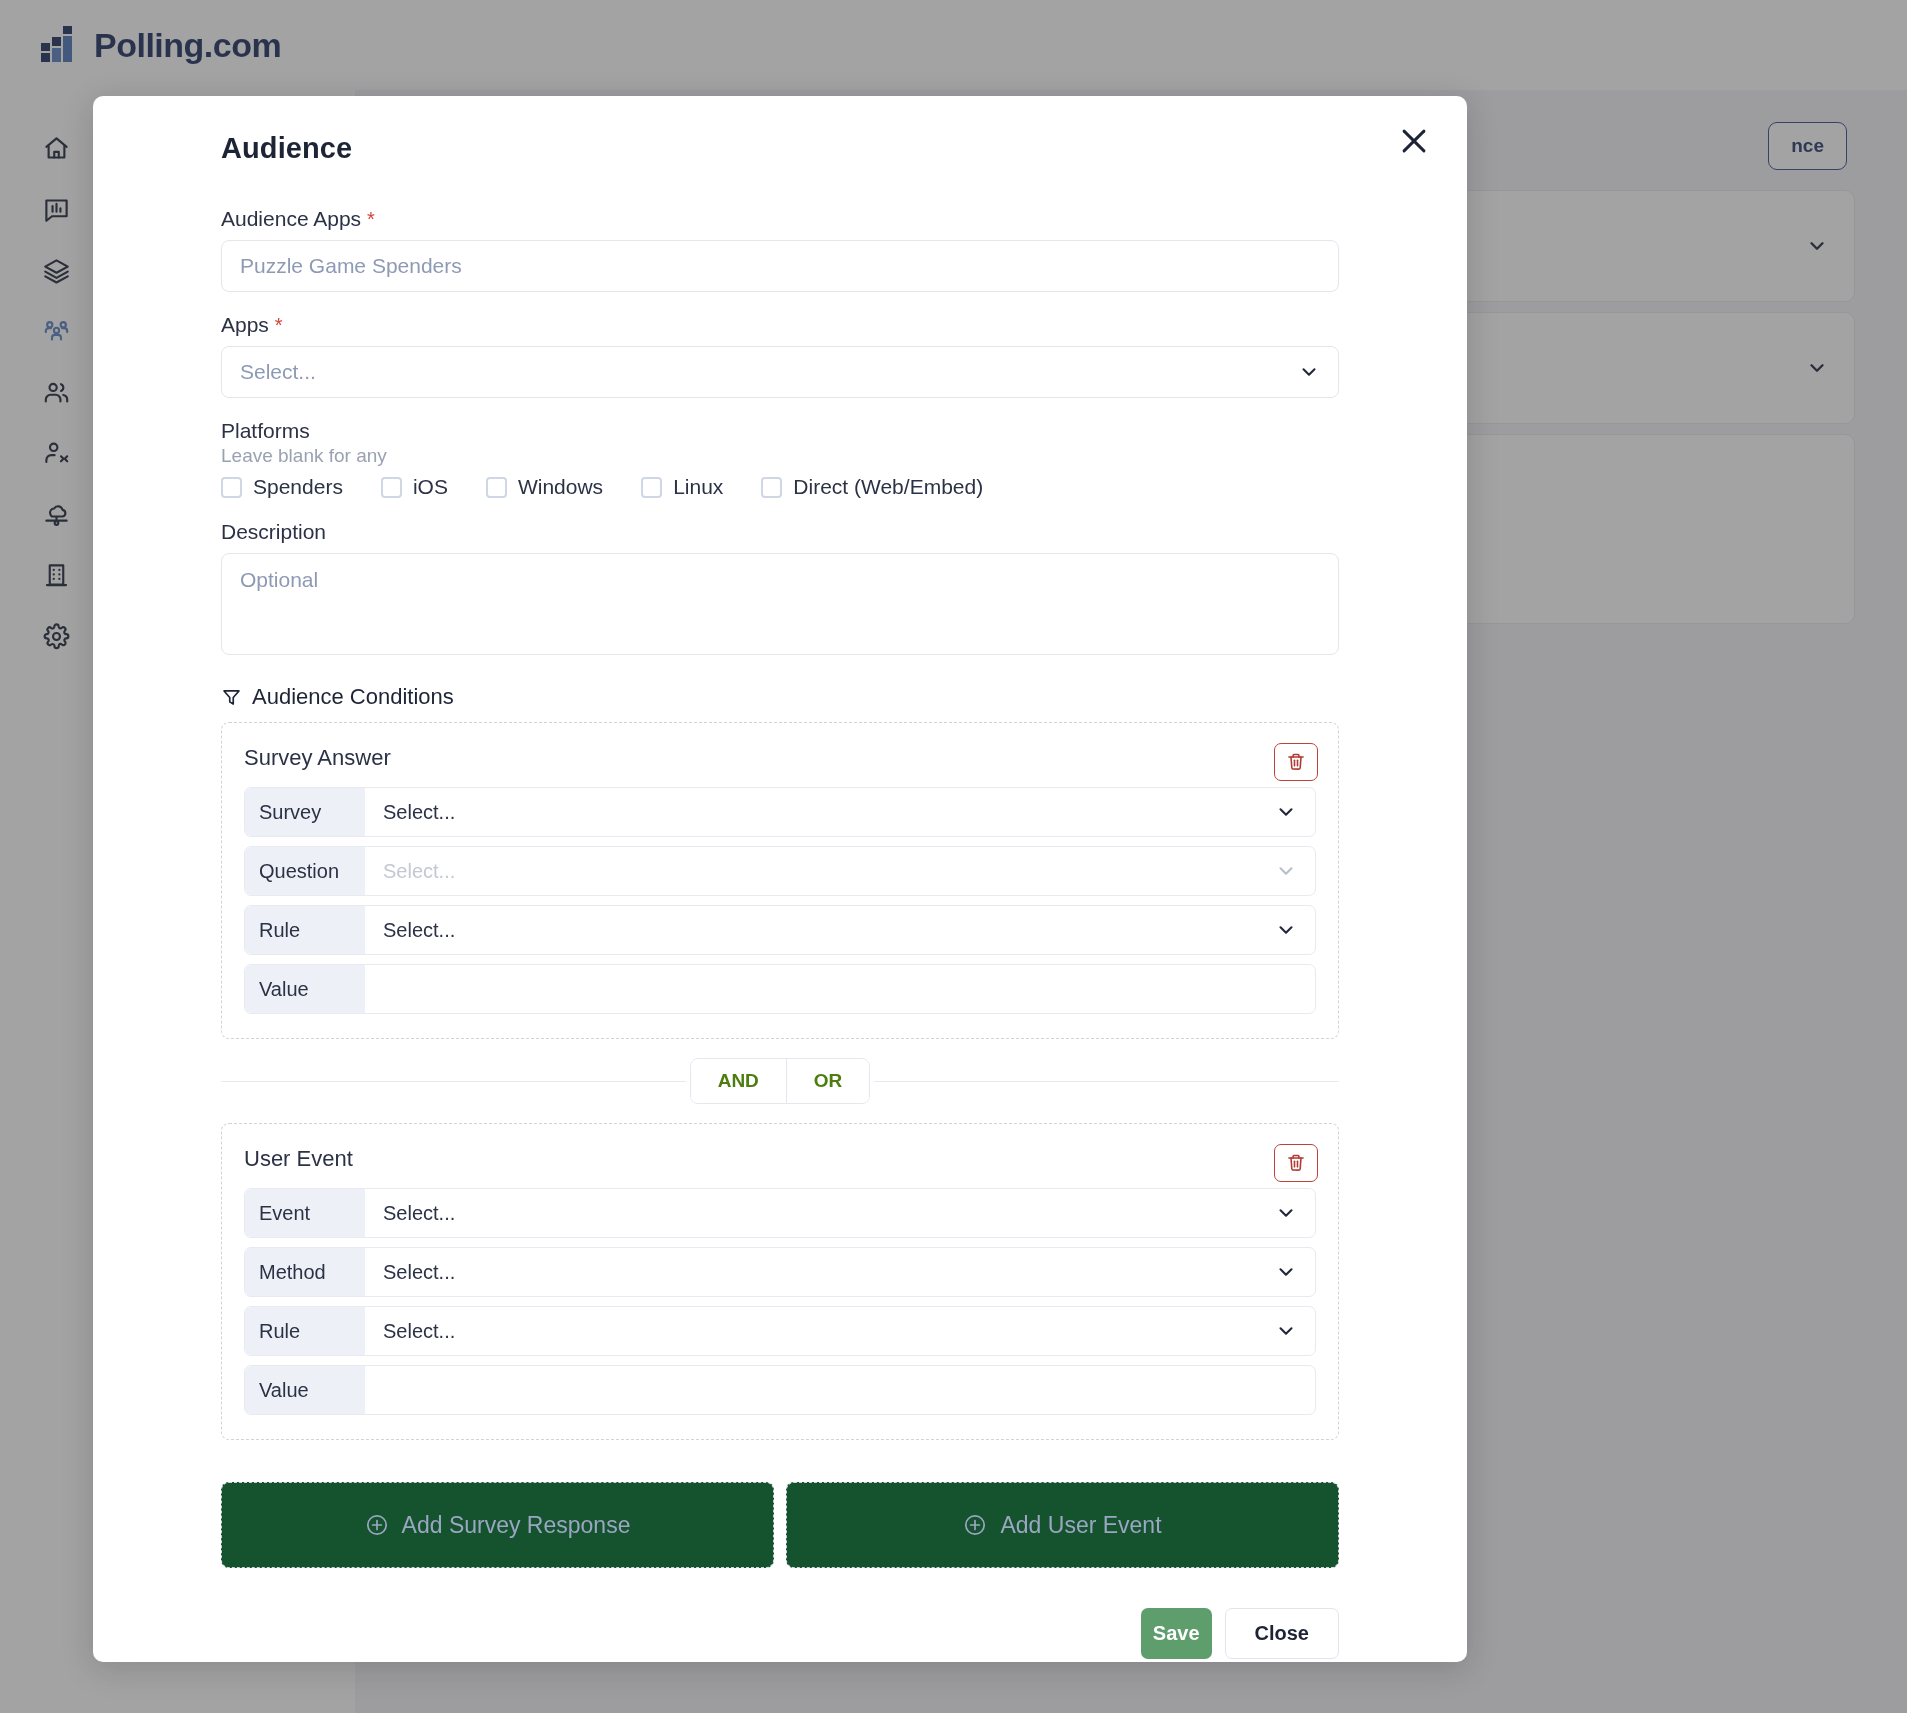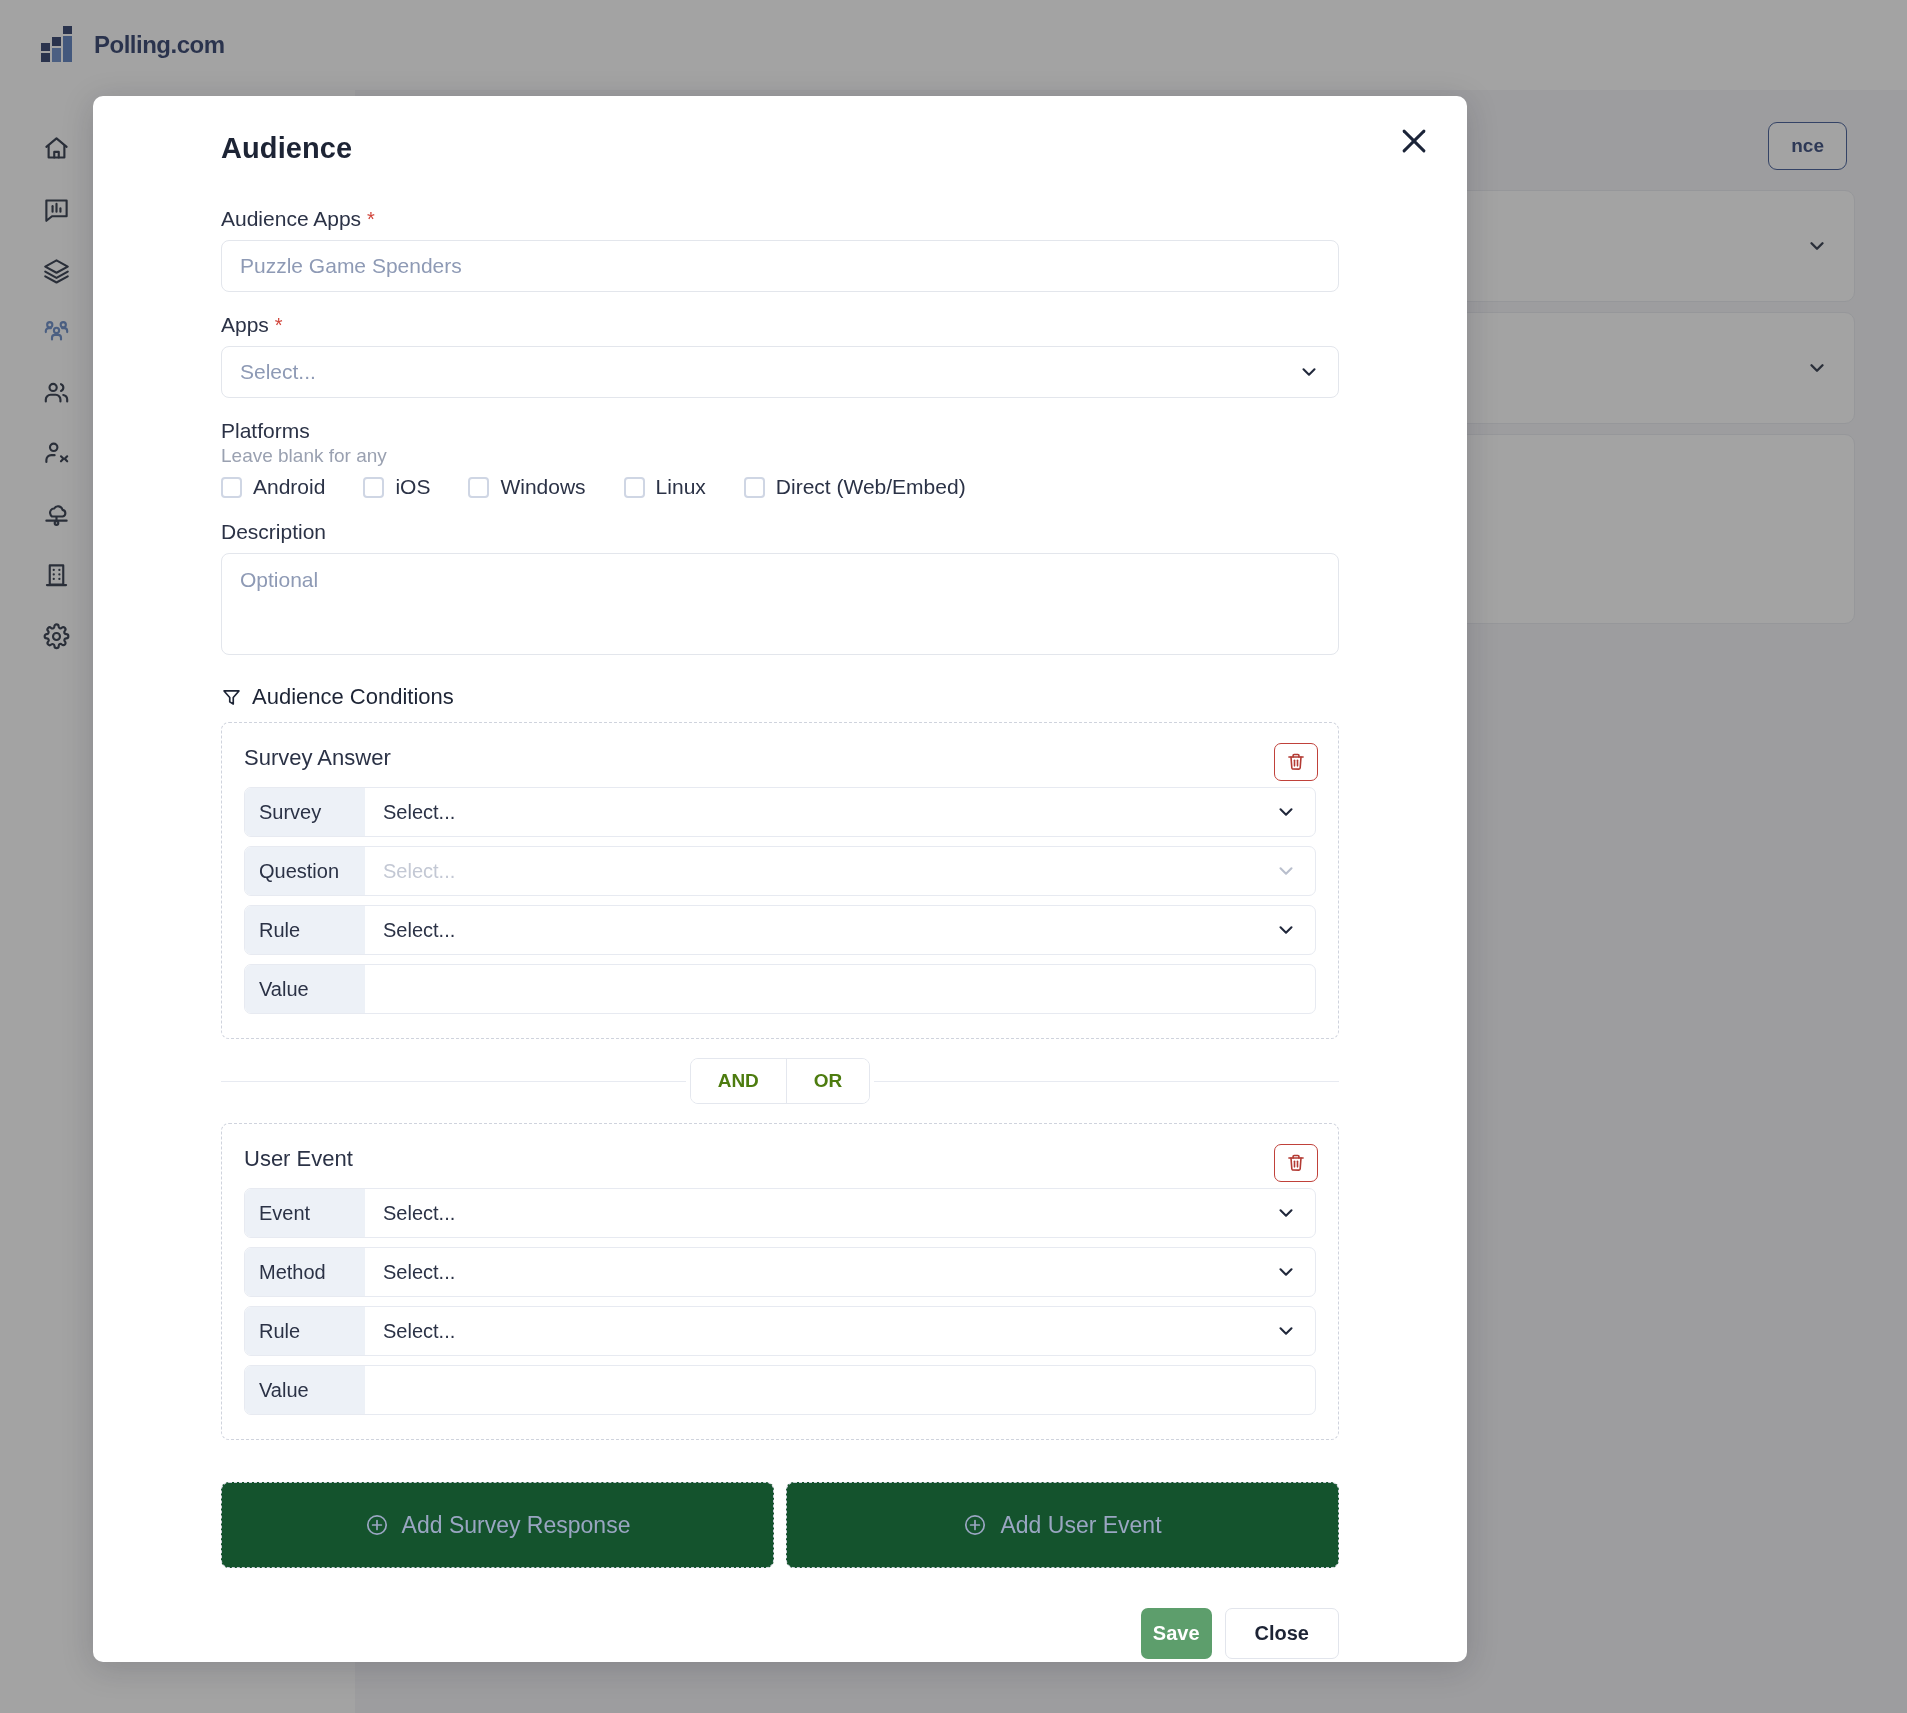--- a/index.html
+++ b/index.html
@@ -14,21 +14,21 @@
   .app-root { position: absolute; inset: 0; background: #ffffff; }
 
   .topbar {
     position: absolute; top: 0; left: 0; width: 355px; height: 90px;
     background: #ffffff; display: flex; align-items: center; padding-left: 40px;
     z-index: 2;
   }
   .brand { display: flex; align-items: center; gap: 14px; }
   .brand-logo { width: 40px; height: 42px; }
   .brand-name {
-    font-size: 24px; font-weight: 700; color: #1c2d5e; letter-spacing: -0.5px;
+    font-size: 34px; font-weight: 700; color: #1c2d5e; letter-spacing: -0.5px;
   }
 
   .sidebar {
     position: absolute; top: 90px; left: 0; width: 113px; bottom: 0;
     background: #ffffff; z-index: 2;
     display: flex; flex-direction: column; align-items: center;
     padding-top: 28px; gap: 1px;
   }
   .side-item {
     width: 56px; height: 60px; display: flex; align-items: center; justify-content: center;
@@ -355,21 +355,21 @@
             </svg>
         </div>
       </div>
 
       <div class="field-block">
         <span class="field-label" style="margin-bottom:2px">Platforms</span>
         <span class="sub-label">Leave blank for any</span>
         <div class="platform-row">
           <label class="chk-item">
             <span class="chk-box"></span>
-            <span class="chk-label">Android</span>
+            <span class="chk-label">Spenders</span>
           </label>
           <label class="chk-item">
             <span class="chk-box"></span>
             <span class="chk-label">iOS</span>
           </label>
           <label class="chk-item">
             <span class="chk-box"></span>
             <span class="chk-label">Windows</span>
           </label>
           <label class="chk-item">

